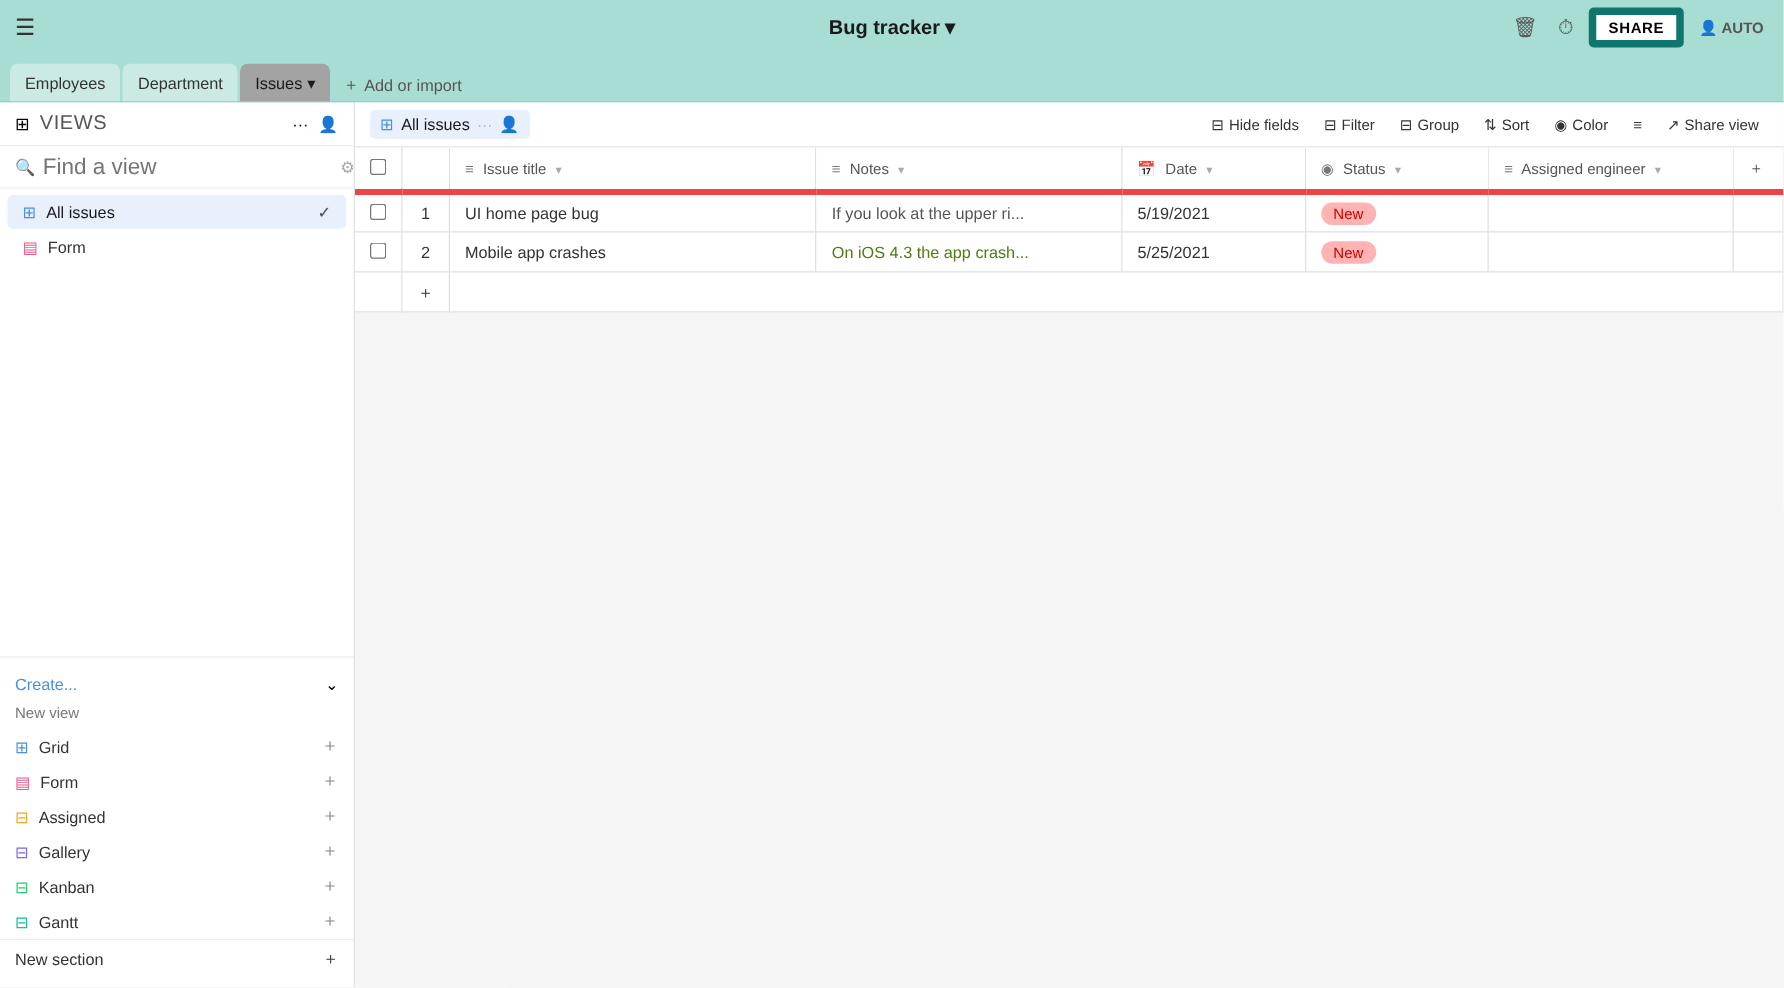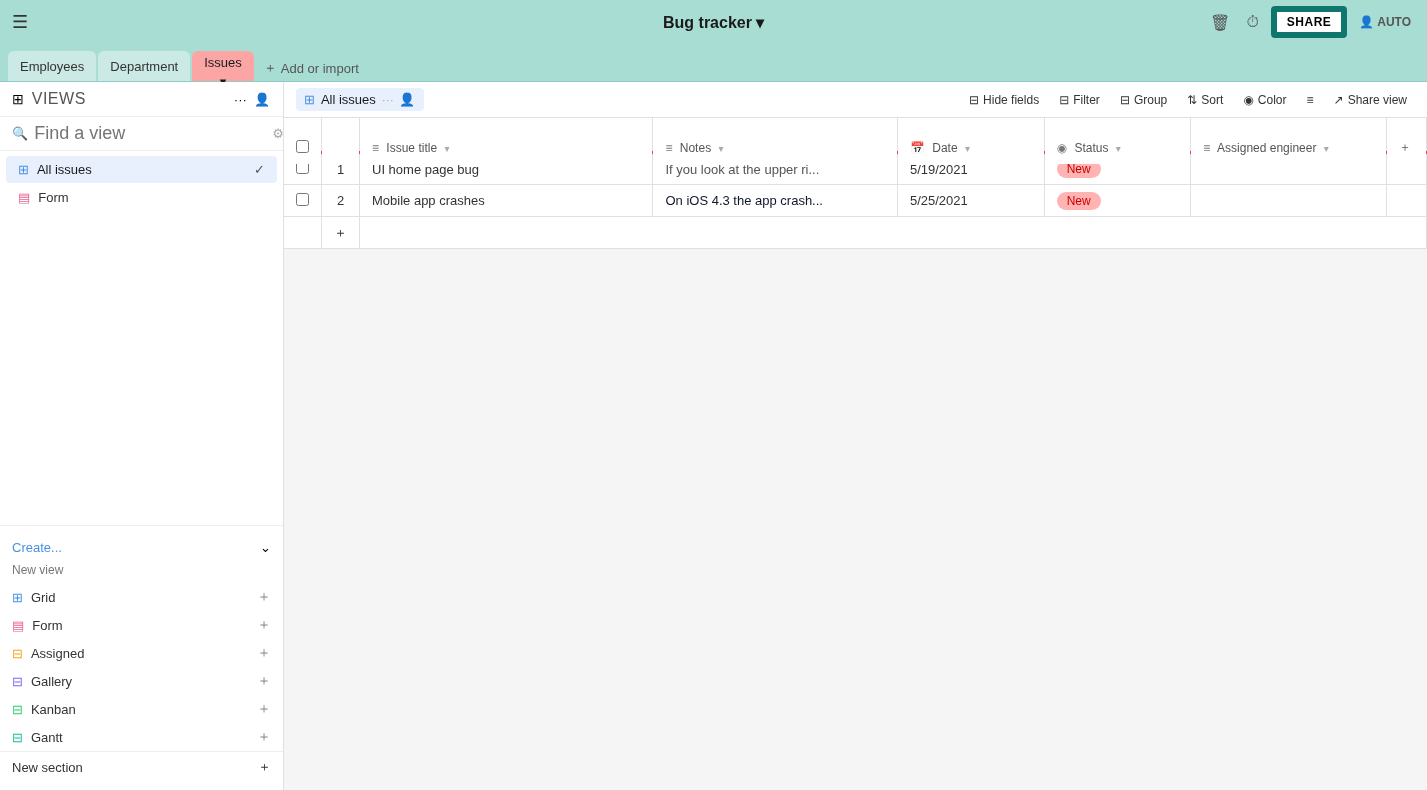--- a/index.html
+++ b/index.html
@@ -53,23 +53,22 @@
       cursor: pointer;
       font-size: 13px;
       font-weight: 500;
       color: #333;
       height: 30px;
       display: flex;
       align-items: center;
       gap: 4px;
     }
     .nav-tab.active {
-      background: #fca5a5;
+      background: #a3a3a3;
       color: #1a1a1a;
-      flex-direction: column;
     }
     .nav-tab.inactive {
       background: rgba(255,255,255,0.4);
     }
     .nav-tab-add {
       color: #555;
       display: flex;
       align-items: center;
       gap: 4px;
       padding: 4px 8px;
@@ -261,30 +260,30 @@
       overflow: auto;
       background: #f5f5f5;
     }
     .data-table {
       width: 100%;
       border-collapse: collapse;
       background: white;
     }
     .data-table th {
       background: white;
-      border-bottom: 3px solid #ef4444;
+      border-bottom: 5px solid #ef4444;
       border-right: 1px solid #e0e0e0;
       padding: 8px 12px;
       text-align: left;
       font-size: 12px;
       font-weight: 500;
       color: #555;
       white-space: nowrap;
       position: sticky;
-      top: 13px;
+      top: 0;
       z-index: 1;
     }
     .data-table td {
       border-bottom: 1px solid #e0e0e0;
       border-right: 1px solid #e0e0e0;
       padding: 0 12px;
       height: 32px;
       font-size: 13px;
       color: #333;
       background: white;
@@ -530,21 +529,21 @@
             <td class="engineer-col"></td>
             <td class="plus-col"></td>
           </tr>
 
           <tr class="table-row">
             <td class="checkbox-col">
               <input type="checkbox" style="">
             </td>
             <td class="row-num">2</td>
             <td class="issue-title-col">Mobile app crashes</td>
-            <td class="notes-col" style="color:#0f172a;">On iOS 4.3 the app crash...</td>
+            <td class="notes-col" style="color:#4d7c0f;">On iOS 4.3 the app crash...</td>
             <td class="date-col">5/25/2021</td>
             <td class="status-col">
               <span class="status-badge status-new">New</span>
             </td>
             <td class="engineer-col"></td>
             <td class="plus-col"></td>
           </tr>
 
           <tr class="add-row">
             <td class="checkbox-col"></td>

